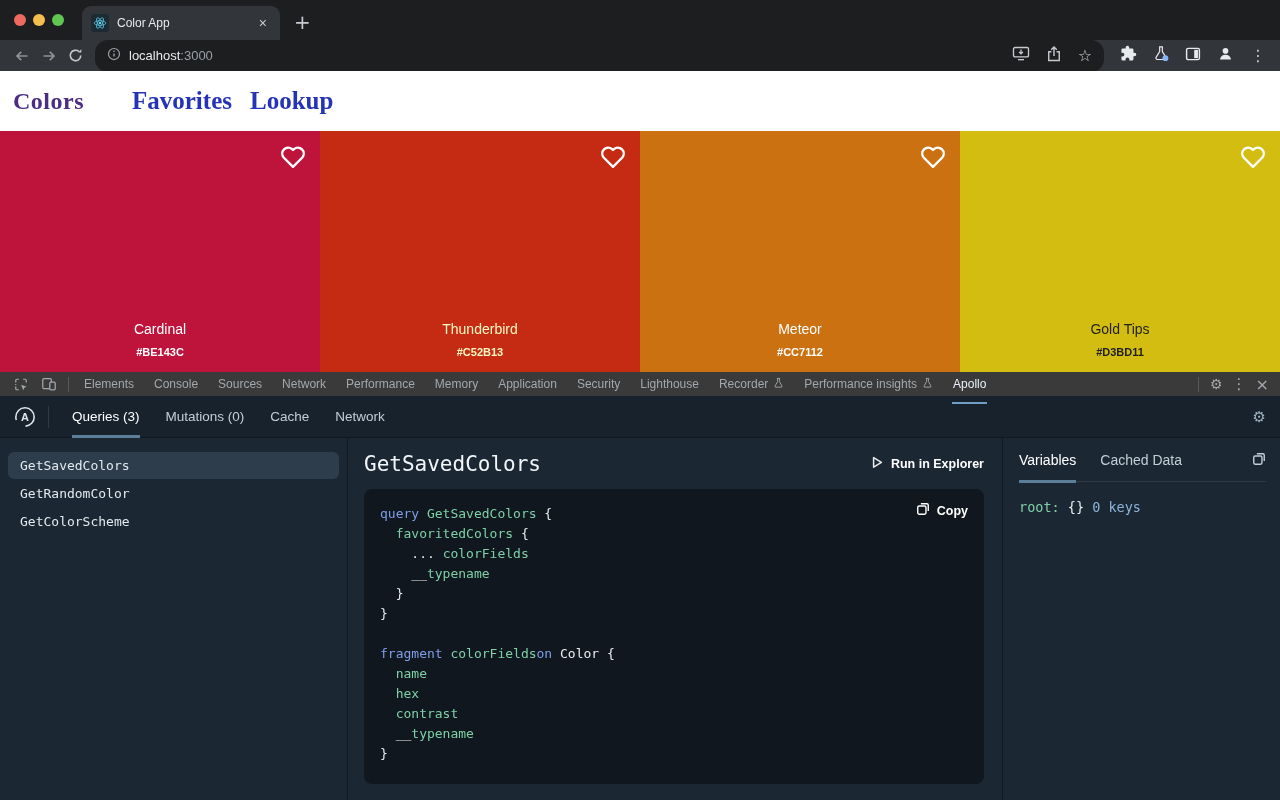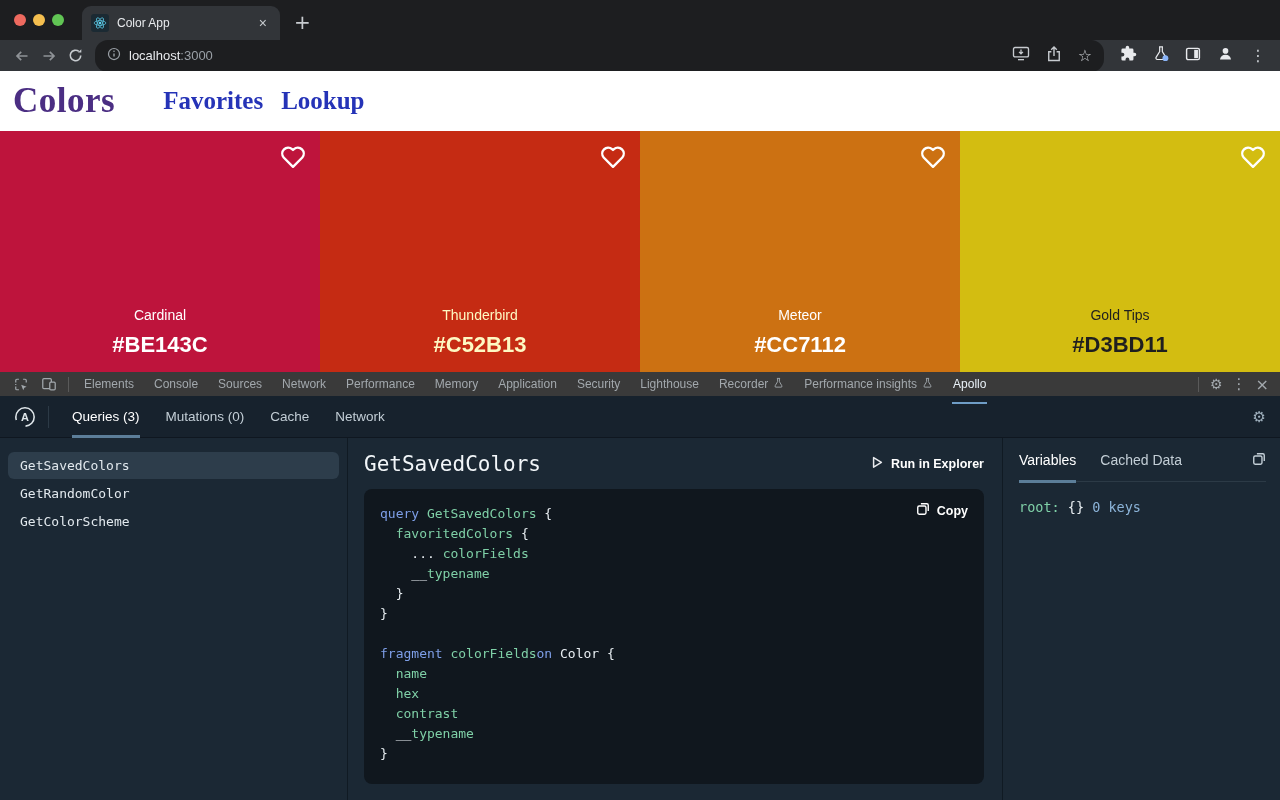--- a/index.html
+++ b/index.html
@@ -26,31 +26,31 @@
                 display:flex; align-items:center; padding:0 12px; gap:8px; }
   .url { font-size:13px; color:#e8eaed; }
   .url .port { color:#9aa0a6; }
   .addr-spacer { flex:1; }
   .addr-icons { display:flex; align-items:center; gap:17px; }
   .tb-right { display:flex; align-items:center; gap:16px; padding:0 6px 0 8px; }
   .glyph { color:#c7cbcf; font-family:"DejaVu Sans", sans-serif; }
 
   
   .sitenav { height:60px; background:#ffffff; display:flex; align-items:center; padding-left:13px; flex:none; }
-  .brand { font-family:"Liberation Serif", serif; font-weight:bold; font-size:35px; letter-spacing:.5px; }
+  .brand { font-family:"Liberation Serif", serif; font-weight:bold; font-size:24px; letter-spacing:.5px; }
   .navlinks { display:flex; align-items:center; margin-left:48px; gap:18px; }
   .navlink { font-family:"Liberation Serif", serif; font-weight:bold; font-size:25px; }
 
   
   .swatches { height:241px; display:flex; flex:none; }
   .swatch { flex:1; position:relative; display:flex; flex-direction:column;
             justify-content:flex-end; align-items:center; padding-bottom:14px; gap:9px; }
   .heart { position:absolute; top:13px; right:13px; }
   .swatch-name { font-size:14px; }
-  .swatch-hex { font-size:22px; font-weight:bold; }
+  .swatch-hex { font-size:11px; font-weight:bold; }
 
   
   .devtools { flex:1; display:flex; flex-direction:column; min-height:0; }
   .dt-bar { height:24px; background:#3a3a3a; display:flex; align-items:center;
             font-size:12px; color:#a2a8ad; padding:0 7px; flex:none; }
   .dt-iconbtn { display:flex; align-items:center; padding:0 6px; }
   .dt-sep { width:1px; height:15px; background:#5a5a5a; margin:0 5px; }
   .dt-tabs { display:flex; align-items:center; height:24px; }
   .dt-tab { padding:0 10px; height:40px; display:flex; align-items:center; gap:5px; position:relative; white-space:nowrap; }
   .dt-tab.active { color:#e9f1f8; }

